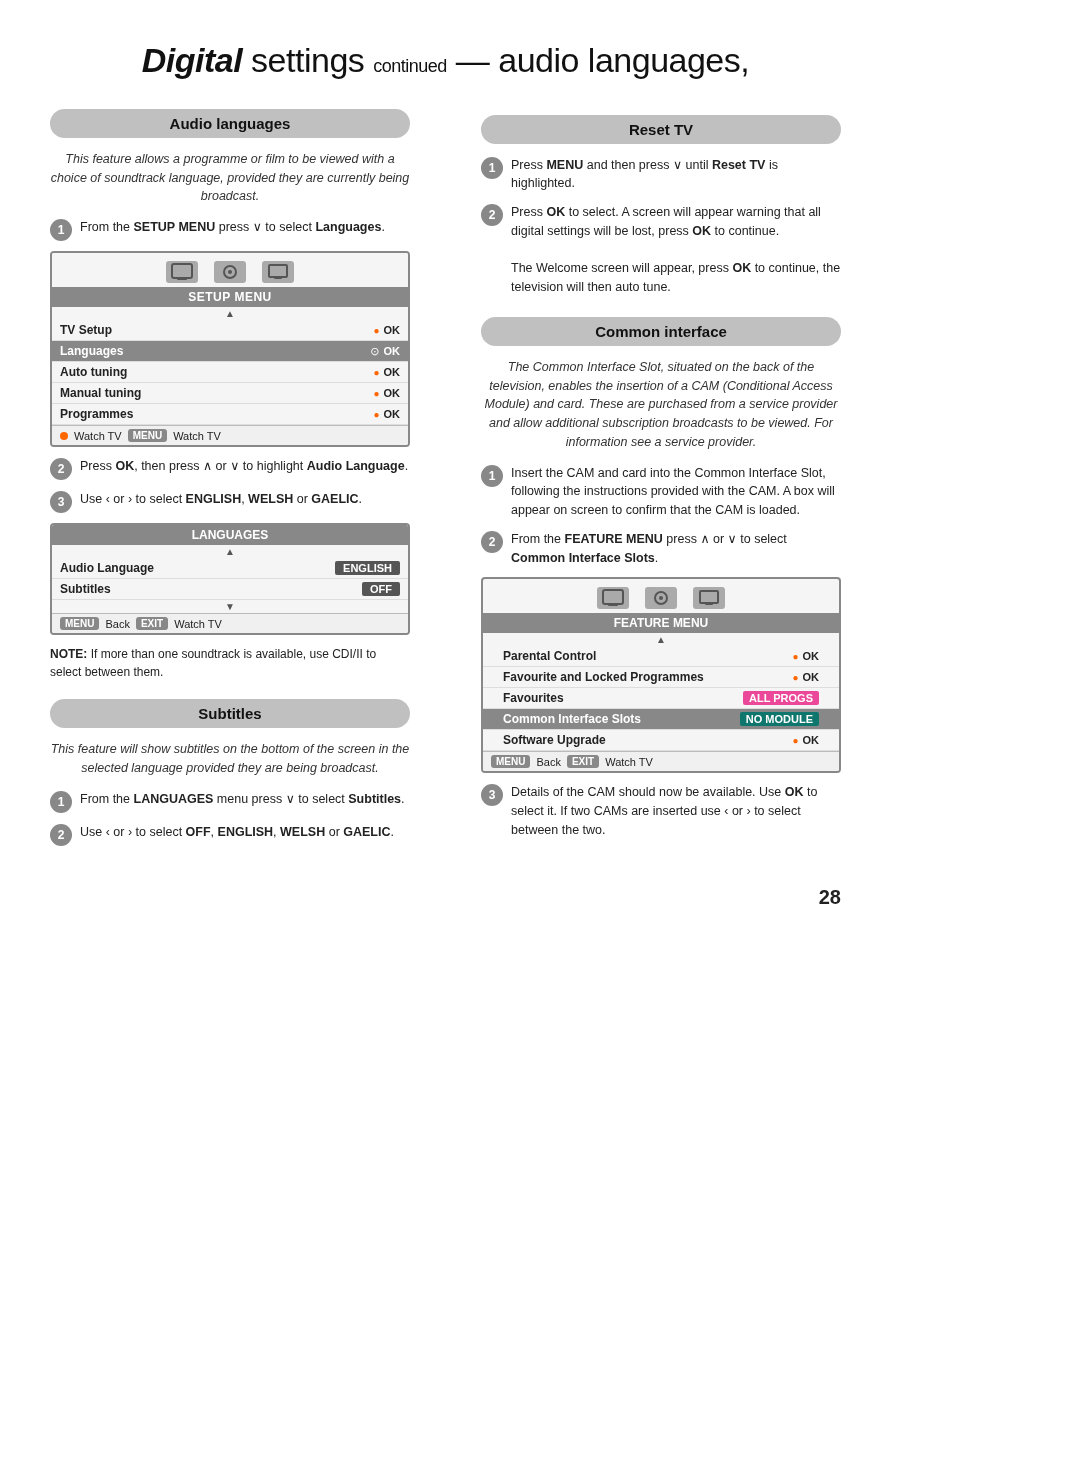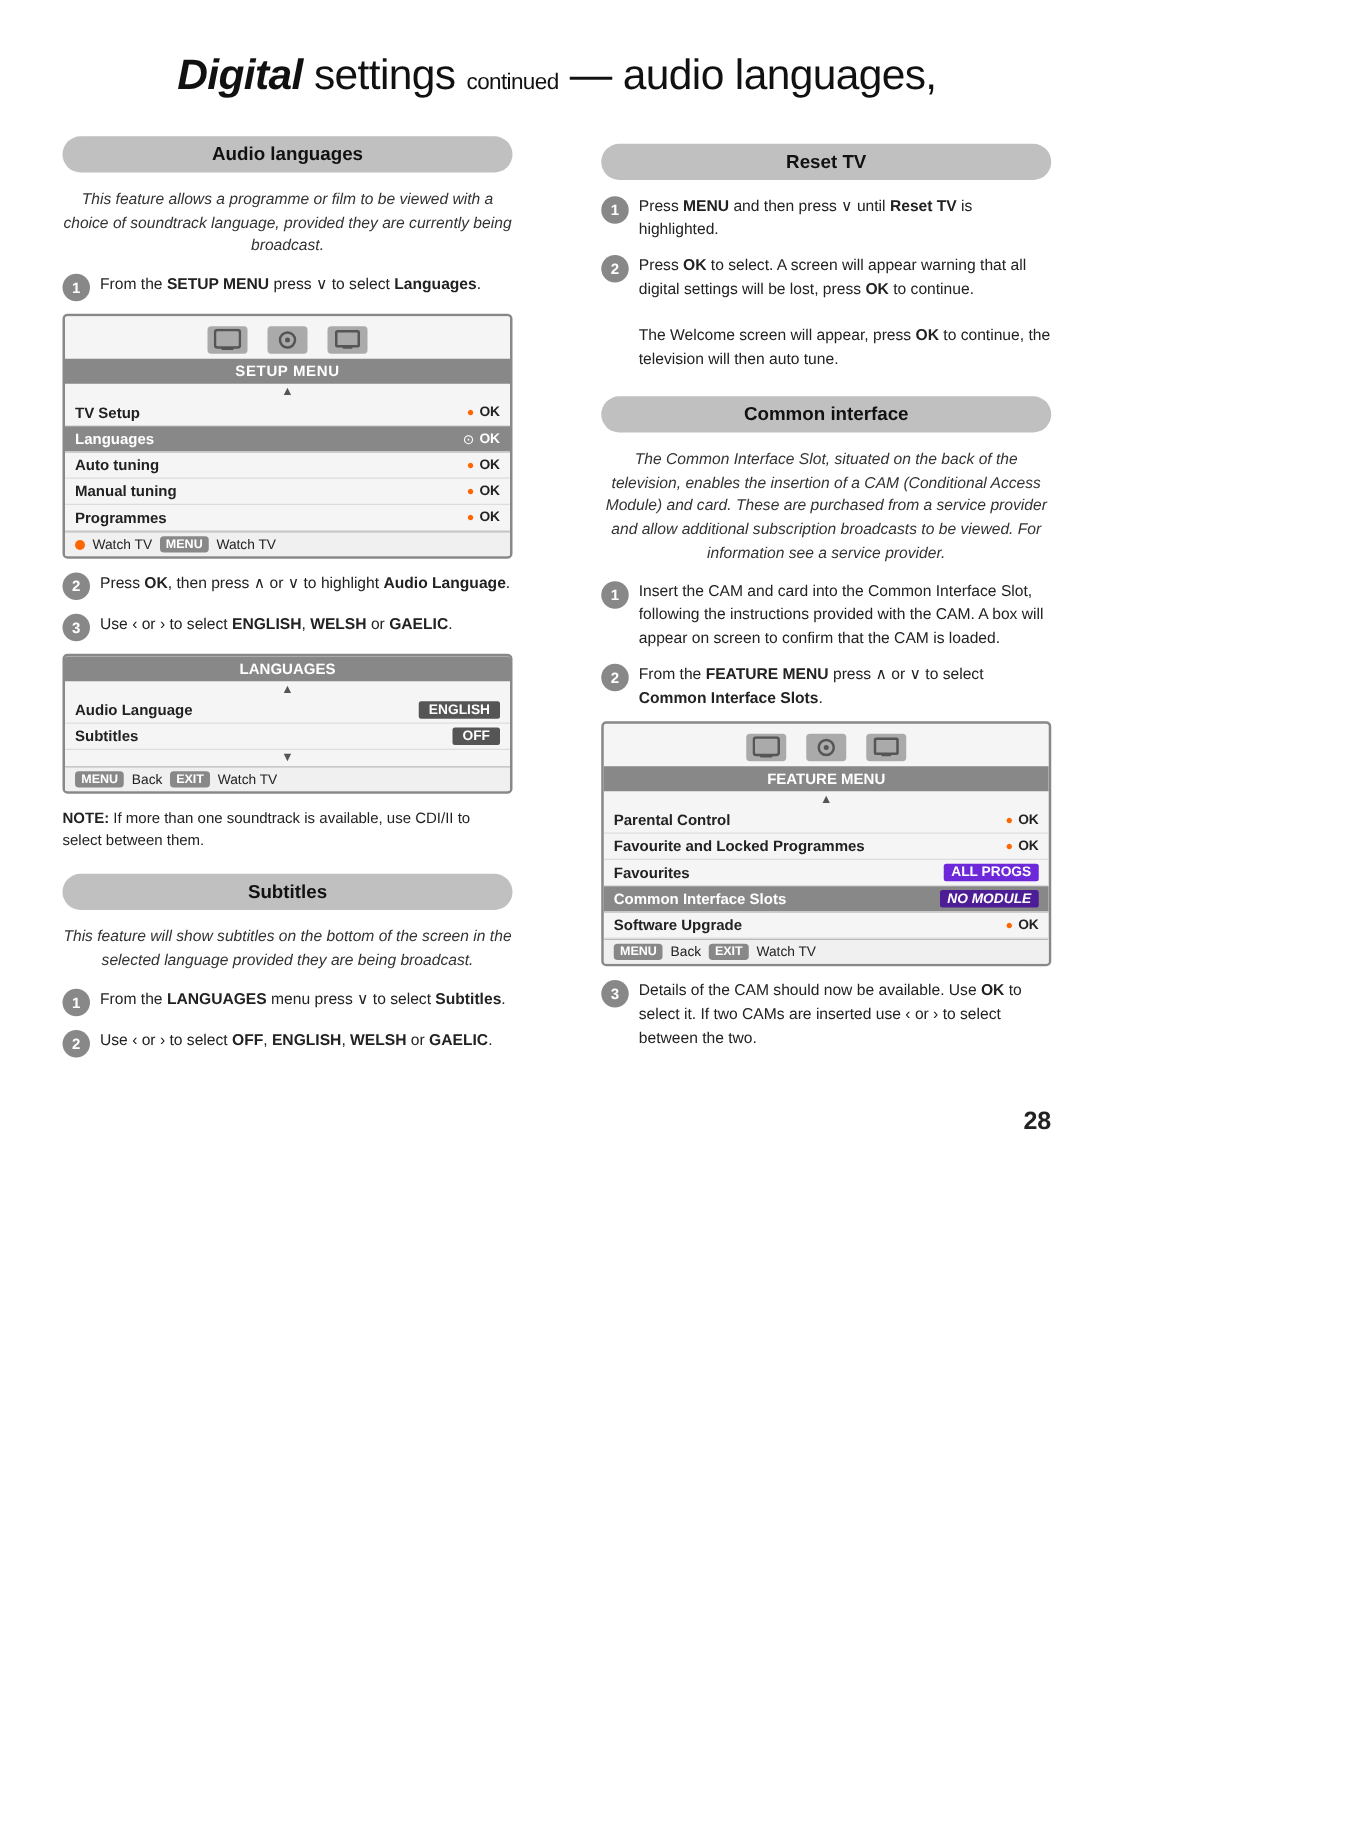--- a/index.html
+++ b/index.html
@@ -300,37 +300,37 @@
       text-align: center;
       font-weight: 700;
       font-size: 12px;
       padding: 3px 0;
     }
     .fm-arrow-up { text-align: center; font-size: 10px; color: #555; padding: 1px 0; }
     .fm-row {
       display: flex;
       justify-content: space-between;
       align-items: center;
-      padding: 3px 8px;
+      padding: 3px 20px;
       border-bottom: 1px solid #ddd;
       gap: 20px;
     }
     .fm-row:last-child { border-bottom: none; }
     .fm-row.highlighted {
       background: #888;
       color: #fff;
     }
     .fm-row-label { font-weight: 600; }
     .fm-row-value {
       display: flex;
       align-items: center;
       gap: 4px;
     }
     .fm-tag {
-      background: #6d28d9;
+      background: #ec4899;
       color: #fff;
       padding: 1px 6px;
       border-radius: 2px;
       font-weight: 700;
       font-size: 11px;
     }
     .fm-footer {
       background: #f0f0f0;
       border-top: 1px solid #bbb;
       padding: 3px 8px;
@@ -586,21 +586,21 @@
           </div>
           <div class="fm-row">
             <span class="fm-row-label">Favourites</span>
             <span class="fm-row-value">
                 <span class="fm-tag">ALL PROGS</span>
               </span>
           </div>
           <div class="fm-row highlighted">
             <span class="fm-row-label">Common Interface Slots</span>
             <span class="fm-row-value">
-                <span class="fm-tag" style="background:#4c1d95;font-style:italic;">NO MODULE</span>
+                <span class="fm-tag" style="background:#0f766e;">NO MODULE</span>
               </span>
           </div>
           <div class="fm-row">
             <span class="fm-row-label">Software Upgrade</span>
             <span class="fm-row-value">
                 <span style="color:#ff6600;font-size:10px;">●</span> 
                 <span style="font-size:11px;font-weight:600;">OK</span>
               </span>
           </div>
           <div class="fm-footer">

